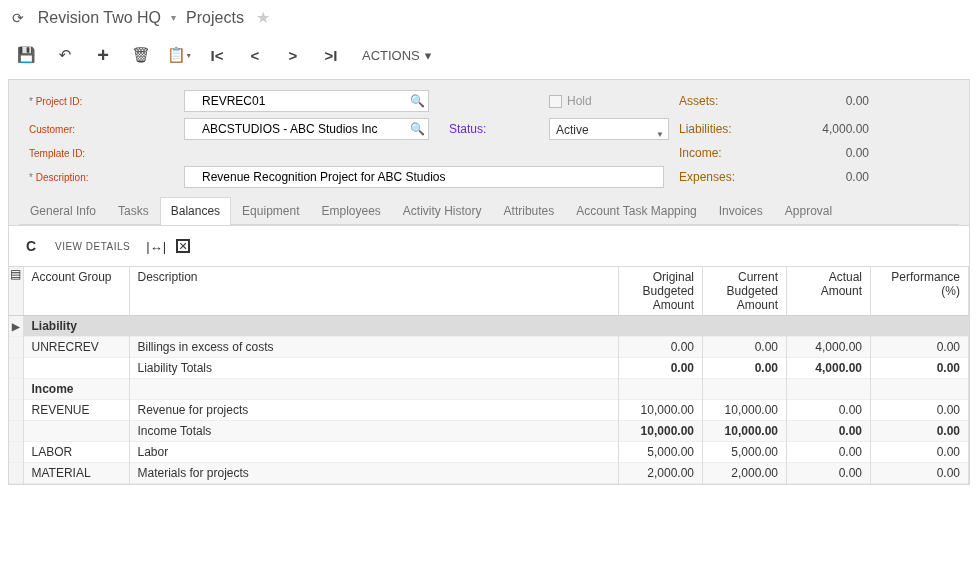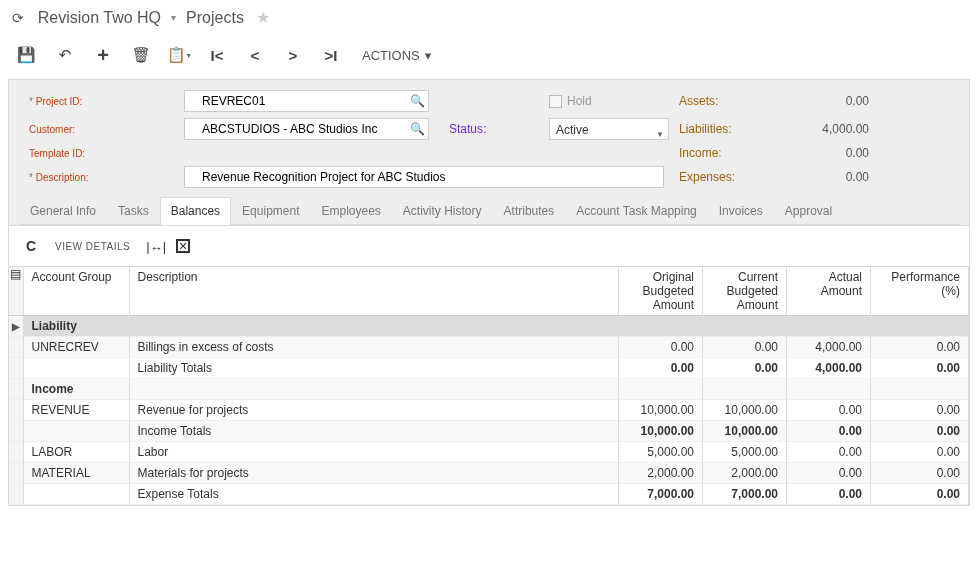--- a/index.html
+++ b/index.html
@@ -345,24 +345,15 @@
         </tr>
         <tr class="">
           <td class="col-handle"></td>
           <td class="col-acct indent">MATERIAL</td>
           <td class="col-desc">Materials for projects</td>
           <td class="col-n num">2,000.00</td>
           <td class="col-n num">2,000.00</td>
           <td class="col-n num">0.00</td>
           <td class="col-perf num">0.00</td>
         </tr>
-        <tr class="row-totals">
-          <td class="col-handle"></td>
-          <td class="col-acct indent"></td>
-          <td class="col-desc">Expense Totals</td>
-          <td class="col-n num">7,000.00</td>
-          <td class="col-n num">7,000.00</td>
-          <td class="col-n num">0.00</td>
-          <td class="col-perf num">0.00</td>
-        </tr>
       </tbody>
   </table>
 </div>
 
 </body></html>

